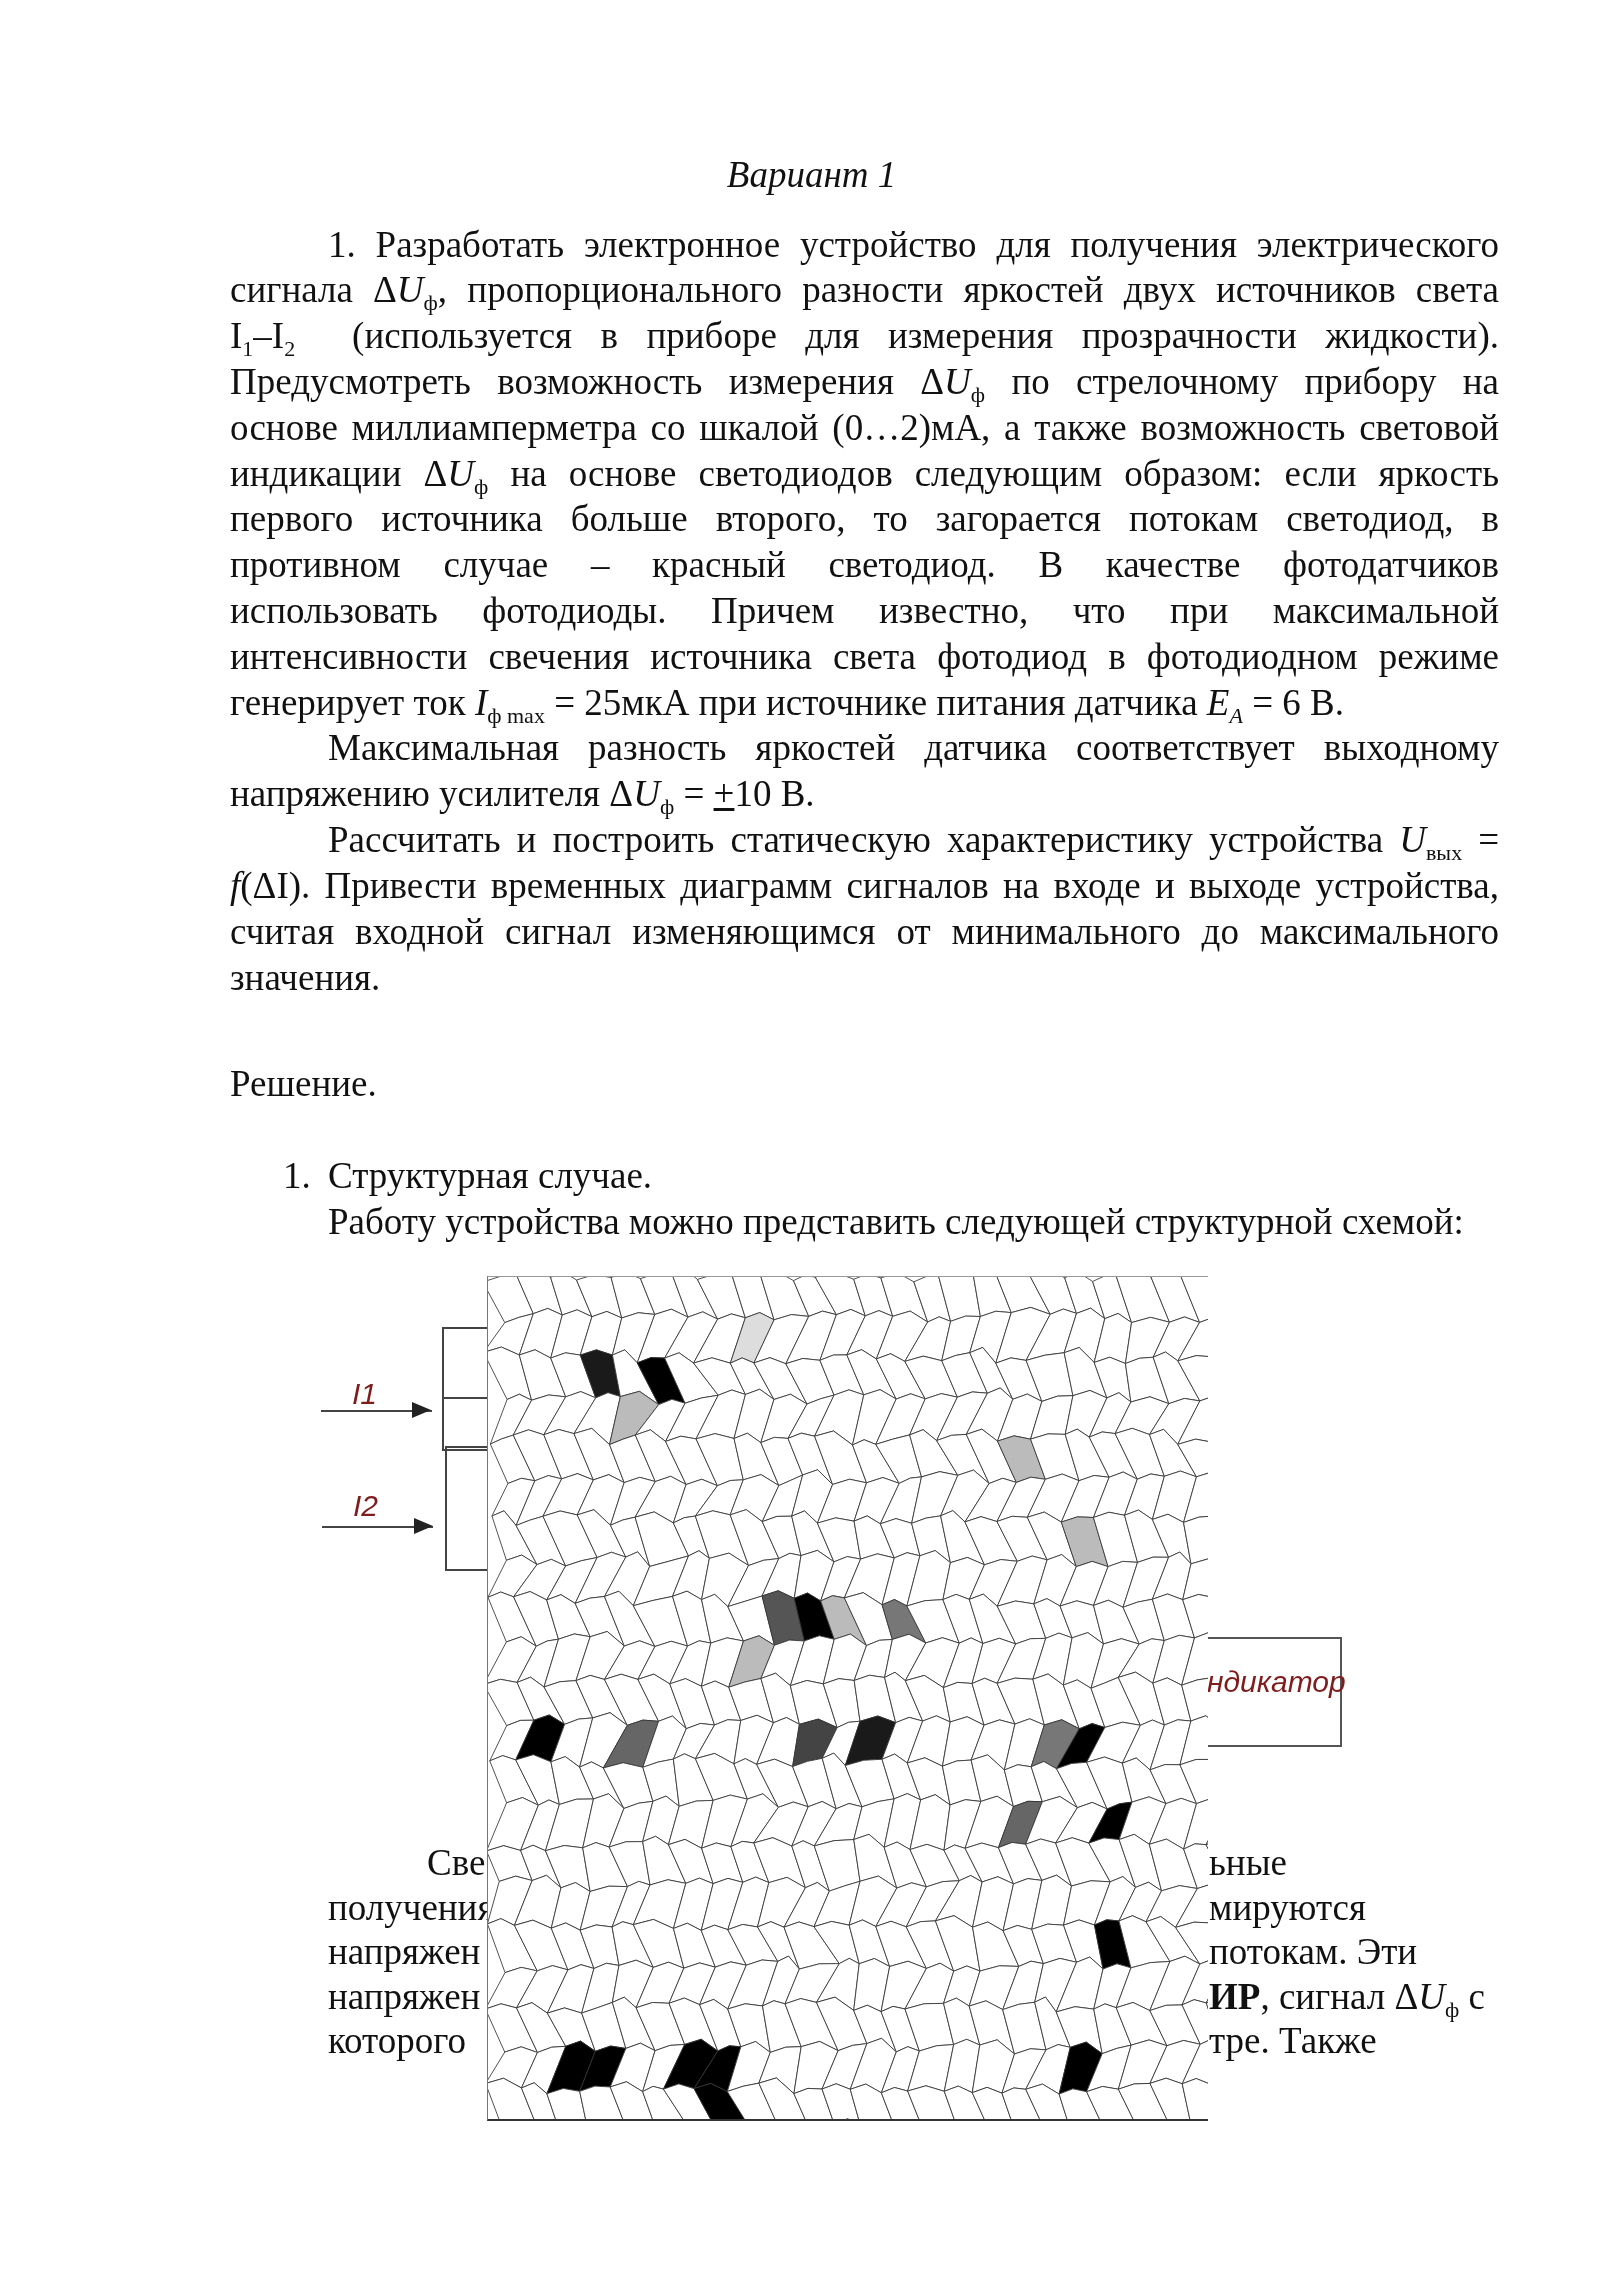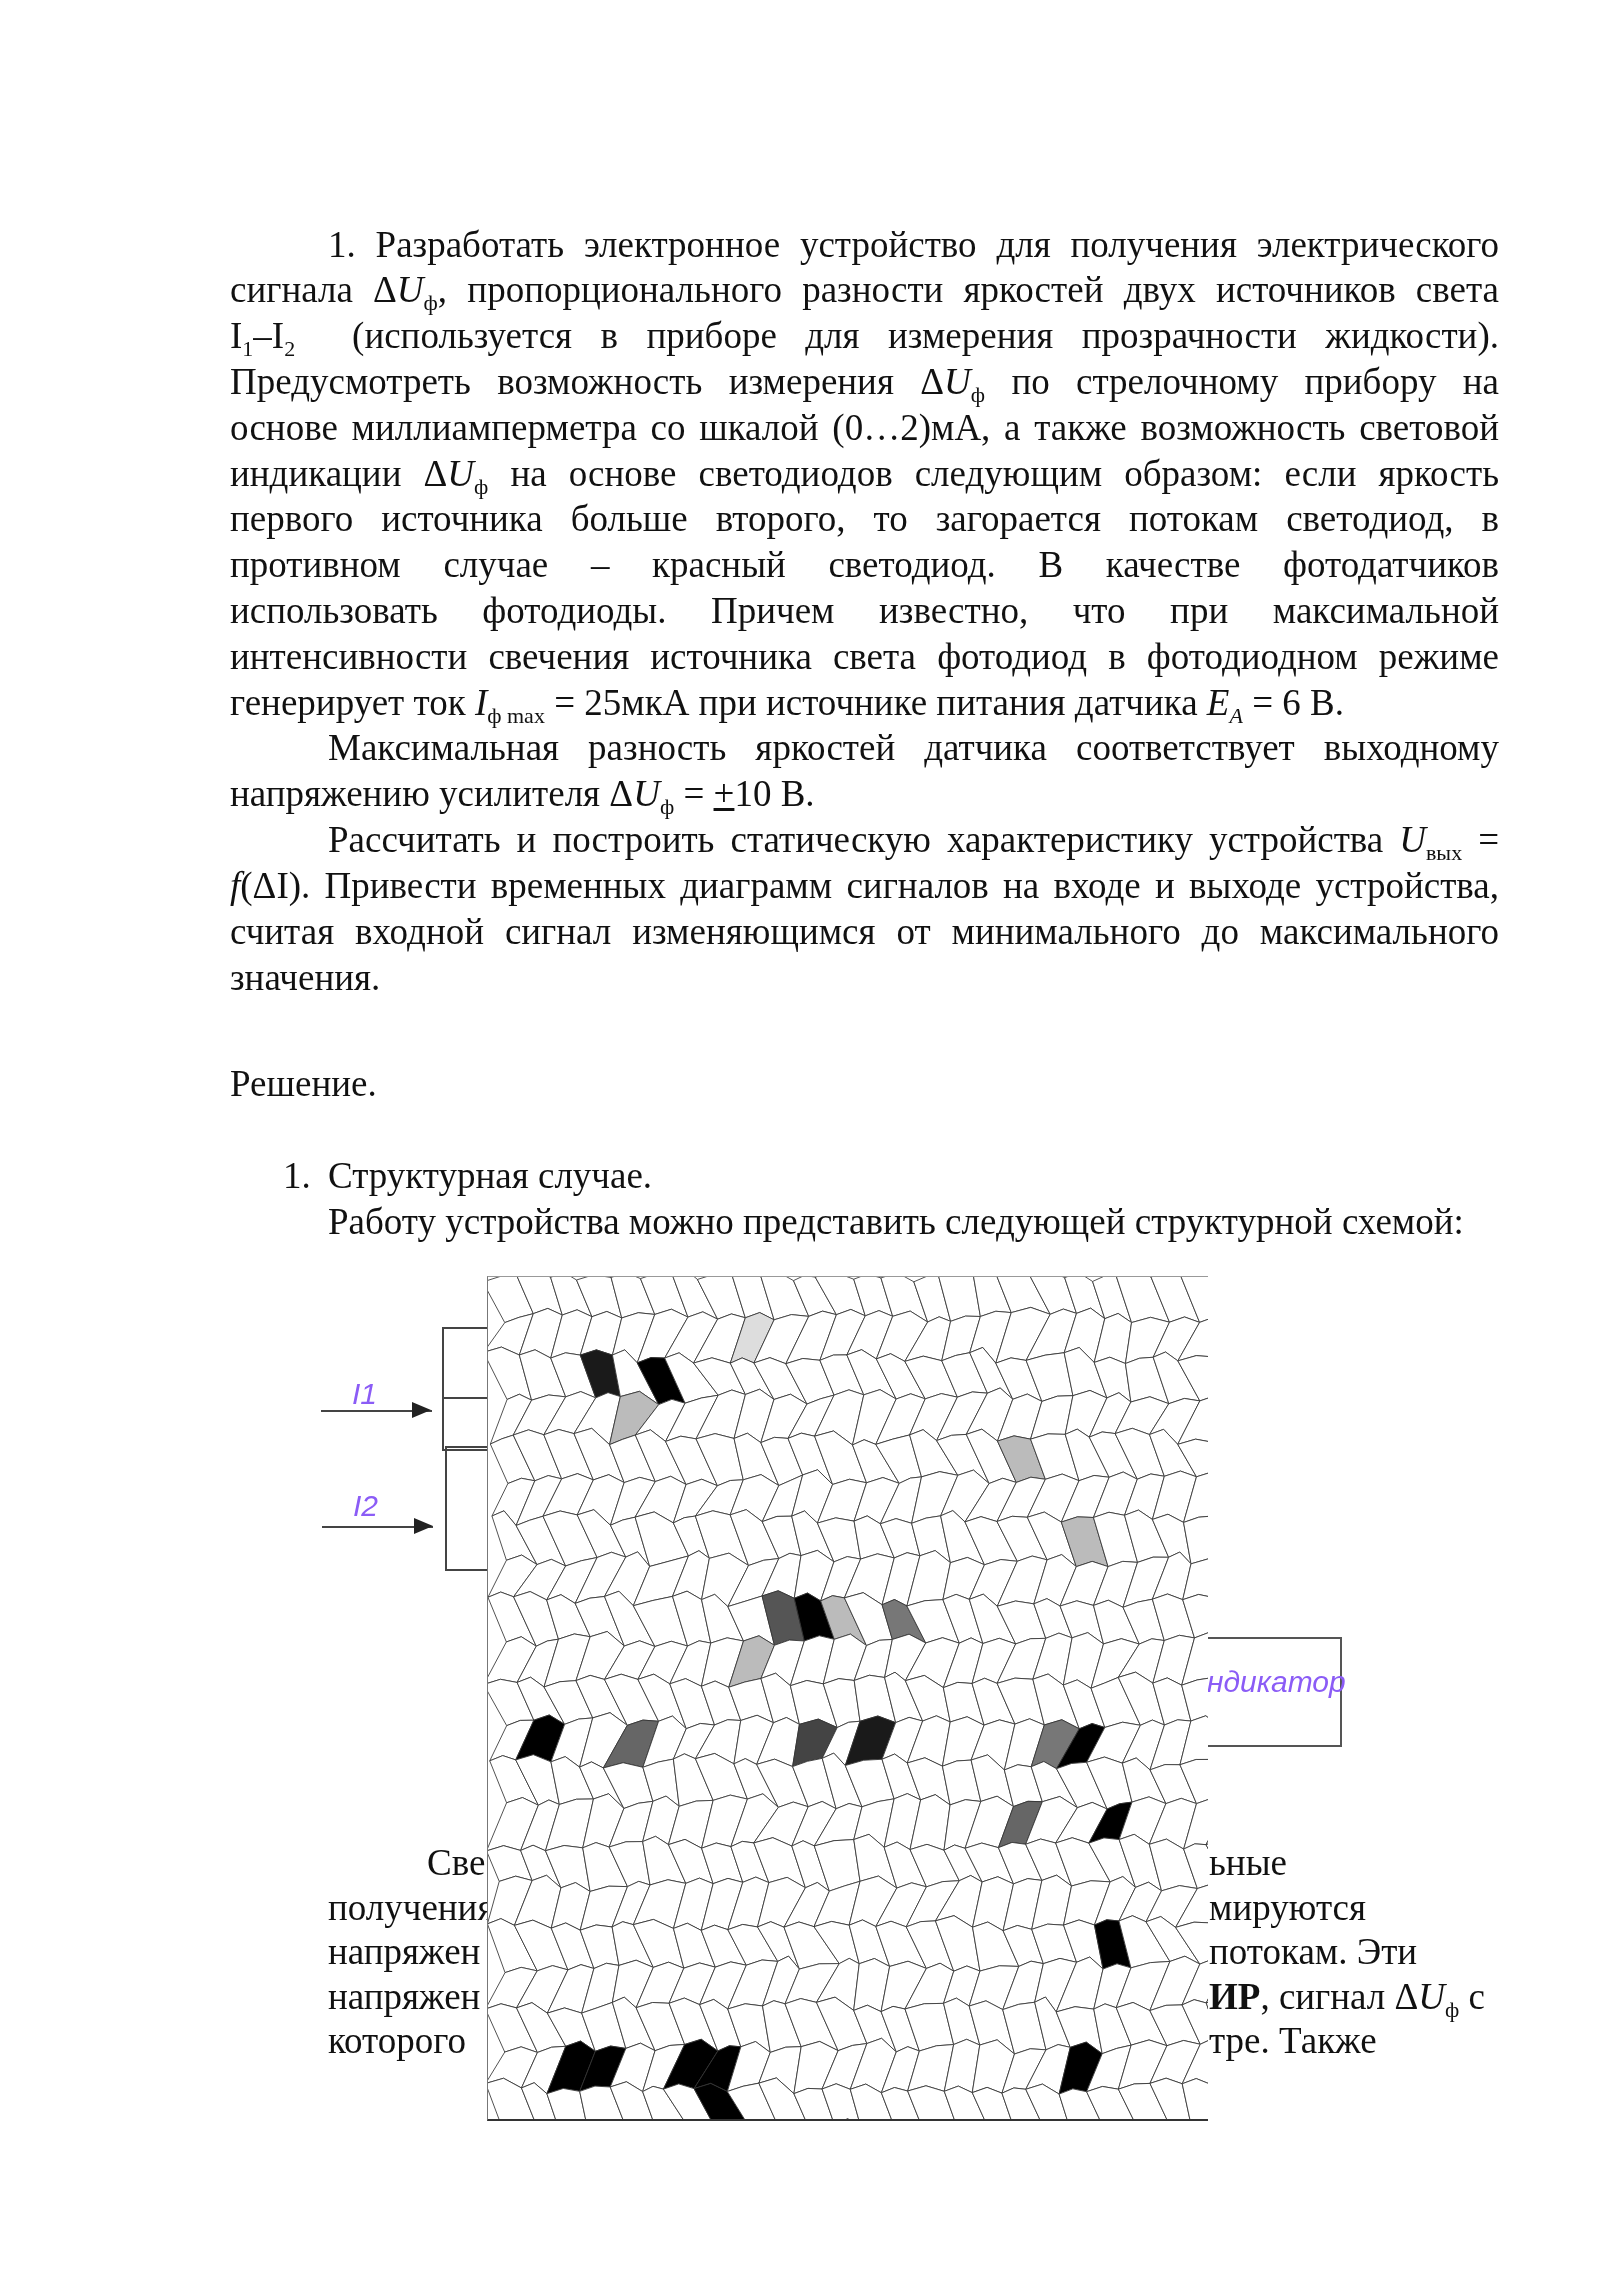--- a/index.html
+++ b/index.html
@@ -9,35 +9,36 @@
   .txt { position:absolute; font-size:37px; line-height:46px; white-space:nowrap; }
   .just { position:absolute; left:230px; width:1269px; font-size:37px; line-height:46px;
           text-align:justify; text-align-last:justify; white-space:nowrap;margin-top:24px; }
   .just.last { text-align-last:left; }
   .ind { text-indent:98px; }
   .title { position:absolute; left:0; width:1623px; top:152px; text-align:center;
            font-style:italic; font-size:37px; line-height:46px; }
   i.v { font-style:italic; }
   sub { font-size:22px; vertical-align:-7.9px; line-height:0; }
   .diagram-label { position:absolute; font-family:"Liberation Sans","DejaVu Sans",sans-serif;
-                   font-style:italic; font-size:30px; color:#8b5cf6; }
+                   font-style:italic; font-size:30px; color:#7f1d1d; }
   .line { position:absolute; background:#444; }
   .mosaic { position:absolute; left:487px; top:1276px; width:720px; height:842px;
             border-left:1.3px solid #777; border-bottom:2px solid #333; border-top:1.3px solid #999;
             background:#fff; overflow:hidden; }
   .mosaic svg { width:100%; height:100%; display:block; }
   .indicator-box { position:absolute; left:1207px; top:1637px; width:133px; height:106px;
                    border:2px solid #555; border-left:none; }
   .occluded-text { position:absolute; font-size:37px; line-height:46px; white-space:nowrap; }
 </style>
 </head>
 <body>
 
 <div class="page">
 
+  <div class="title">Вариант 1</div>
 
   <div>
     <div class="just ind" style="top:198px">1. Разработать электронное устройство для  получения электрического</div>
     <div class="just" style="top:243px">сигнала Δ<i class="v">U</i><sub>ф</sub>, пропорционального разности яркостей двух источников света</div>
     <div class="just" style="top:289px">I<sub>1</sub>–I<sub>2</sub> &nbsp;(используется в приборе для измерения прозрачности жидкости).</div>
     <div class="just" style="top:335px">Предусмотреть возможность измерения Δ<i class="v">U</i><sub>ф</sub> по стрелочному прибору на</div>
     <div class="just" style="top:381px">основе миллиамперметра со шкалой (0…2)мА, а также возможность световой</div>
     <div class="just" style="top:427px">индикации Δ<i class="v">U</i><sub>ф</sub> на основе светодиодов следующим образом: если яркость</div>
     <div class="just" style="top:472px">первого источника больше второго, то загорается потокам светодиод, в</div>
     <div class="just" style="top:518px">противном случае – красный светодиод. В качестве фотодатчиков</div>

